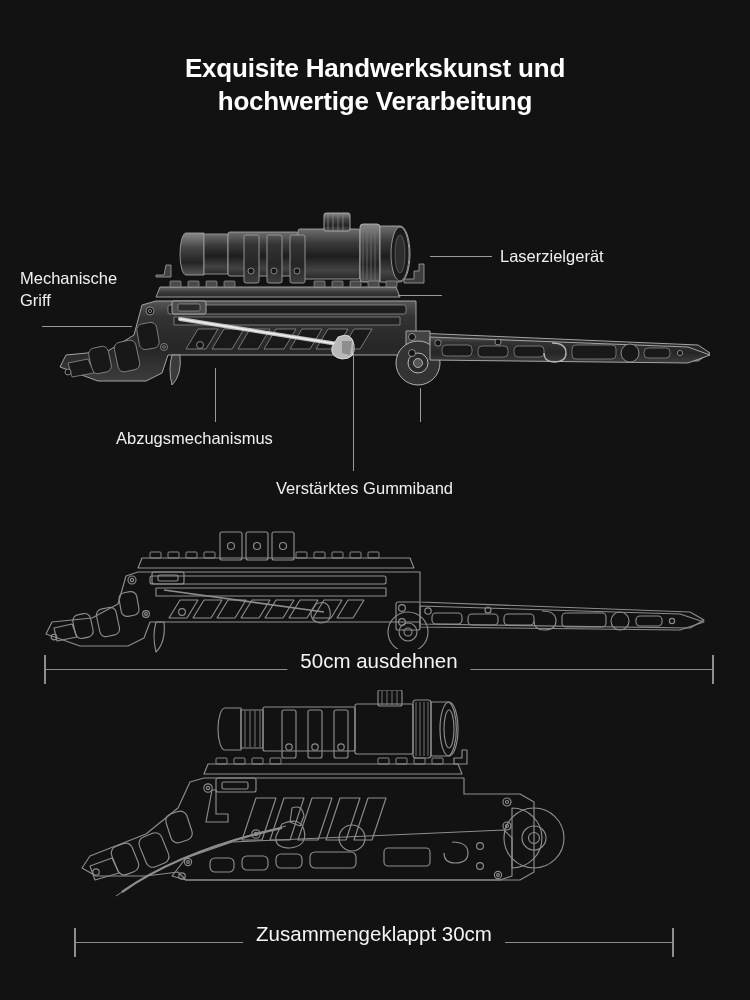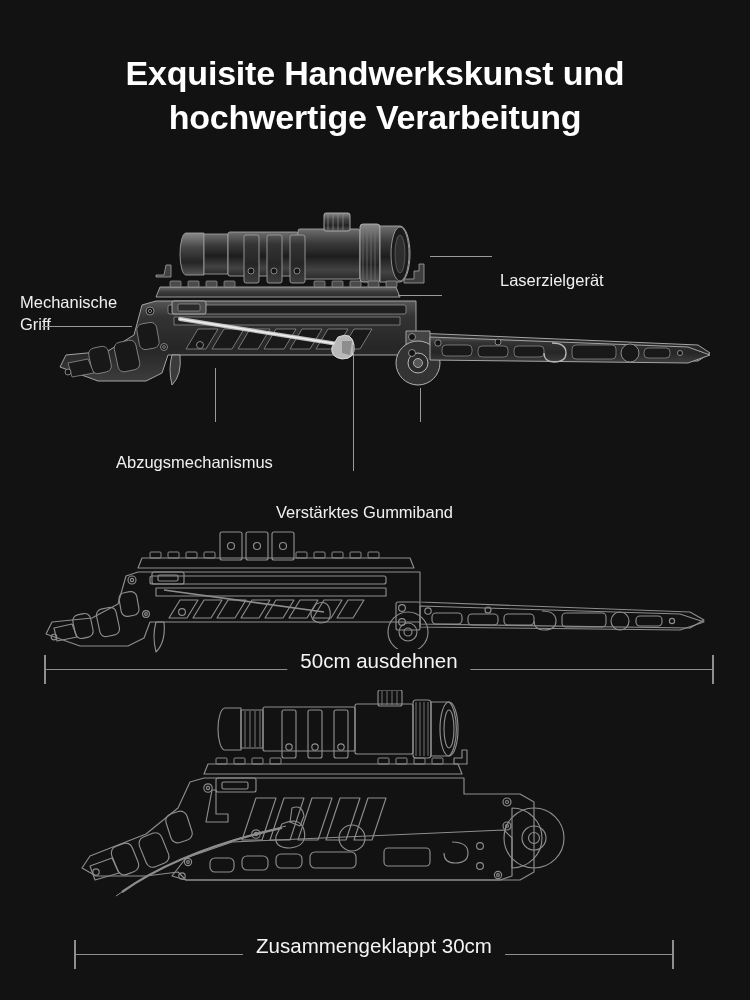--- a/index.html
+++ b/index.html
@@ -16,36 +16,35 @@
     font-family: "Liberation Sans", sans-serif;
     color: #f2f2f2;
   }
   
   #title {
     position: absolute;
     left: 0;
     top: 52px;
     width: 750px;
     text-align: center;
-    font-size: 34px;
+    font-size: 26px;
     font-weight: 700;
     line-height: 1.28;
     letter-spacing: -0.2px;
     color: #ffffff;
     white-space: pre-line;
   }
   
   .callout {
     position: absolute;
     font-size: 16.5px;
     font-weight: 400;
     color: #f0f0f0;
     line-height: 1.32;
     white-space: pre-line;
-    margin-top: 24px;
   }
   .lead {
     position: absolute;
     background: #9a9a9a;
   }
   .lead.h { height: 1px; }
   .lead.v { width: 1px; }
   
   .dimwrap { position: absolute; padding-left: 48px; }
   .dimline {
@@ -478,20 +477,20 @@
         <circle cx="474" cy="148" r="5.5"></circle>
 
         <path d="M62 202 q60 -42 160 -64" stroke-width="2.2"></path>
         <path d="M56 206 q64 -46 170 -70" stroke-width="1"></path>
         <path d="M222 134 q18 -8 22 6 q4 16 -14 18 q-16 0 -14 -12 z"></path>
         <path d="M232 118 q10 -4 12 8 l-4 10 l-10 -4 z"></path>
       </g>
     </svg>
   </div>
 
-  <div class="dimwrap" style="left:74px; top:928px; width:600px; height:30px;margin-top:12px;">
+  <div class="dimwrap" style="left:74px; top:928px; width:600px; height:30px;">
     <div class="dimtick" style="left:0;"></div>
     <div class="dimtick" style="left:598px;"></div>
     <div class="dimline" style="left:1px; width:598px;"></div>
     <div class="dimlabel" style="left:300px;">Zusammengeklappt 30cm</div>
   </div>
 
 </div>
 
 </body></html>

